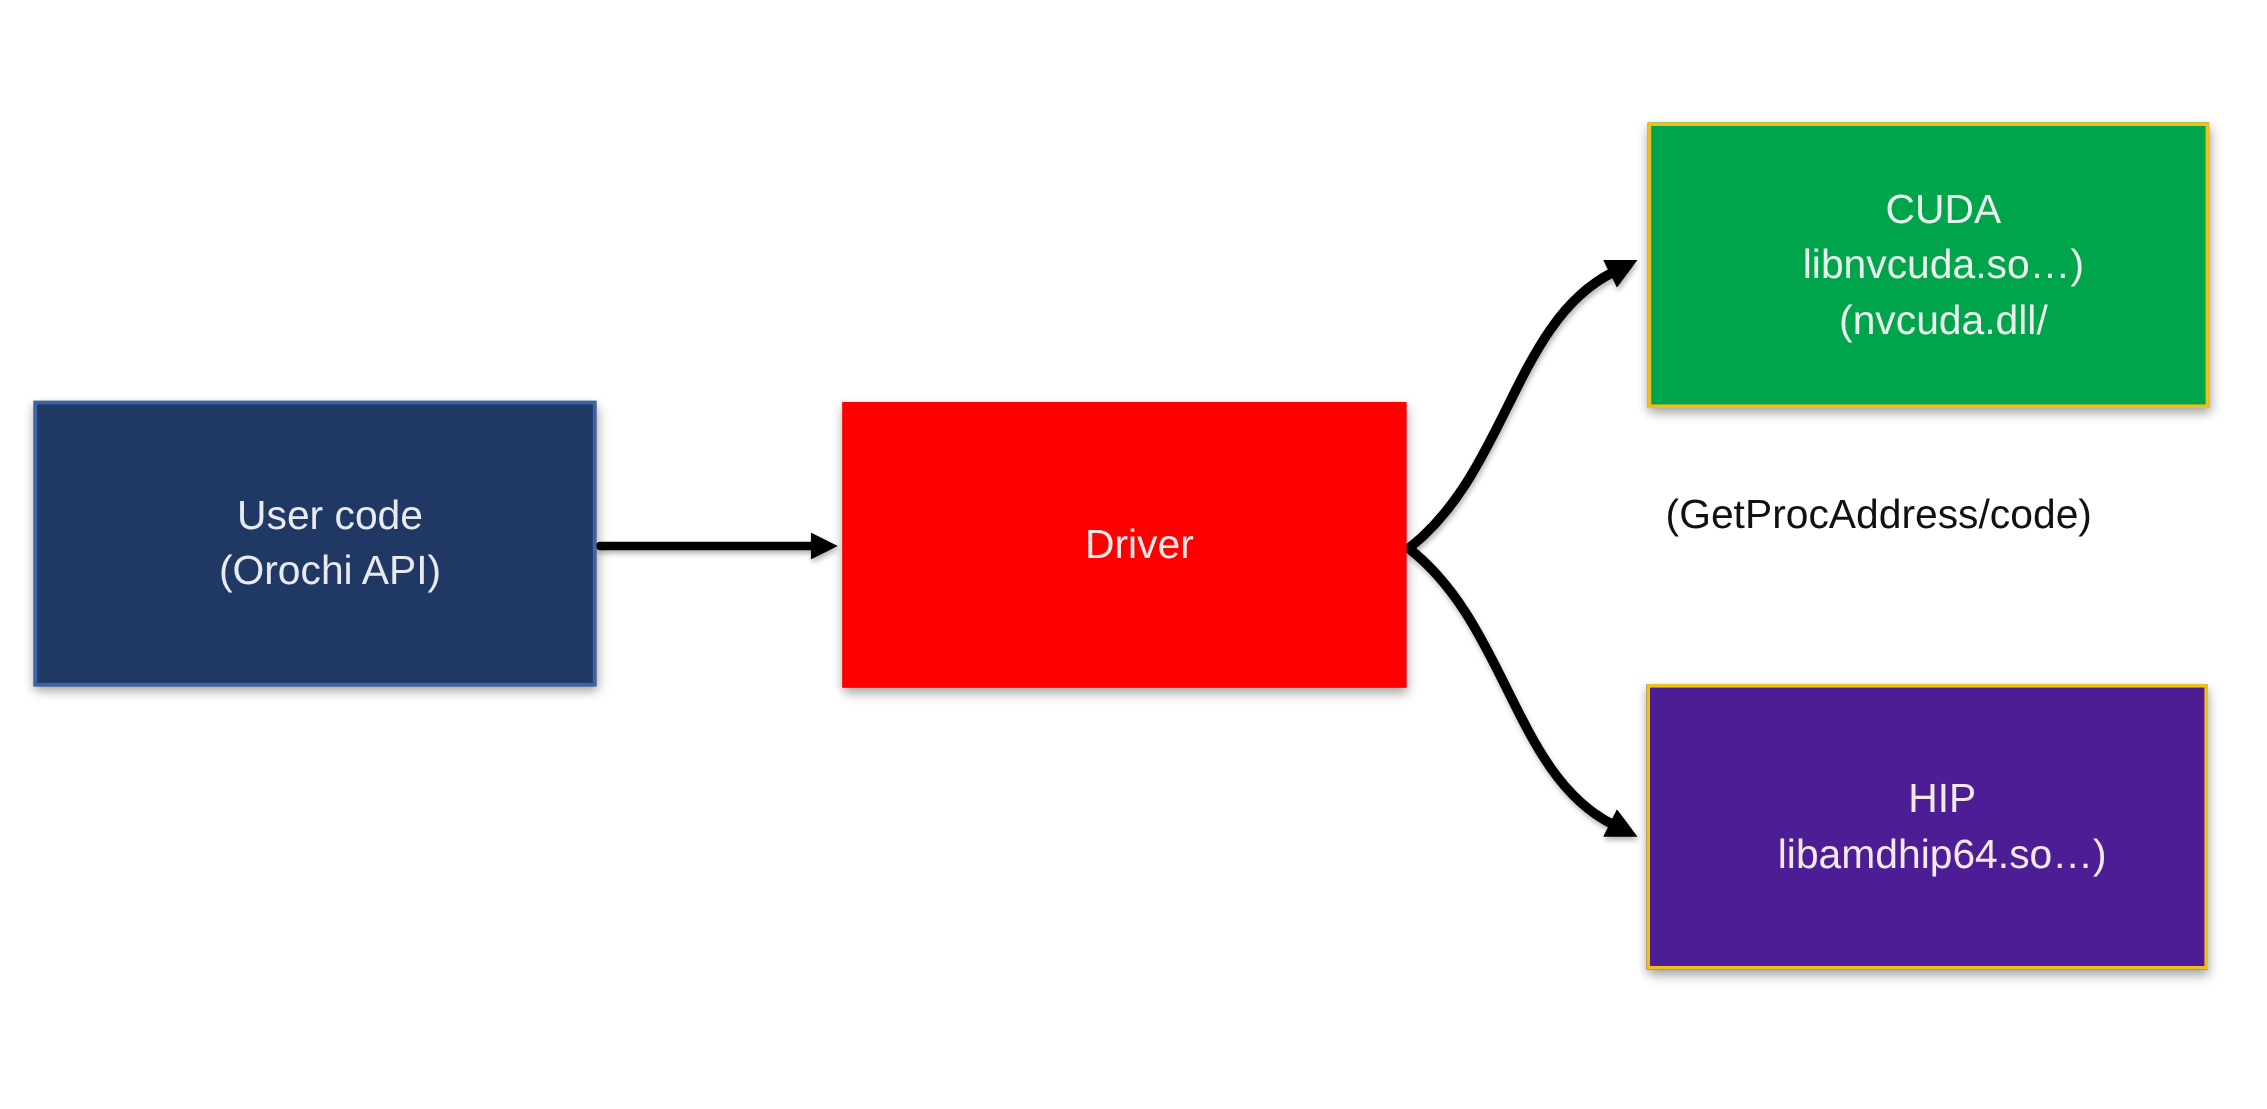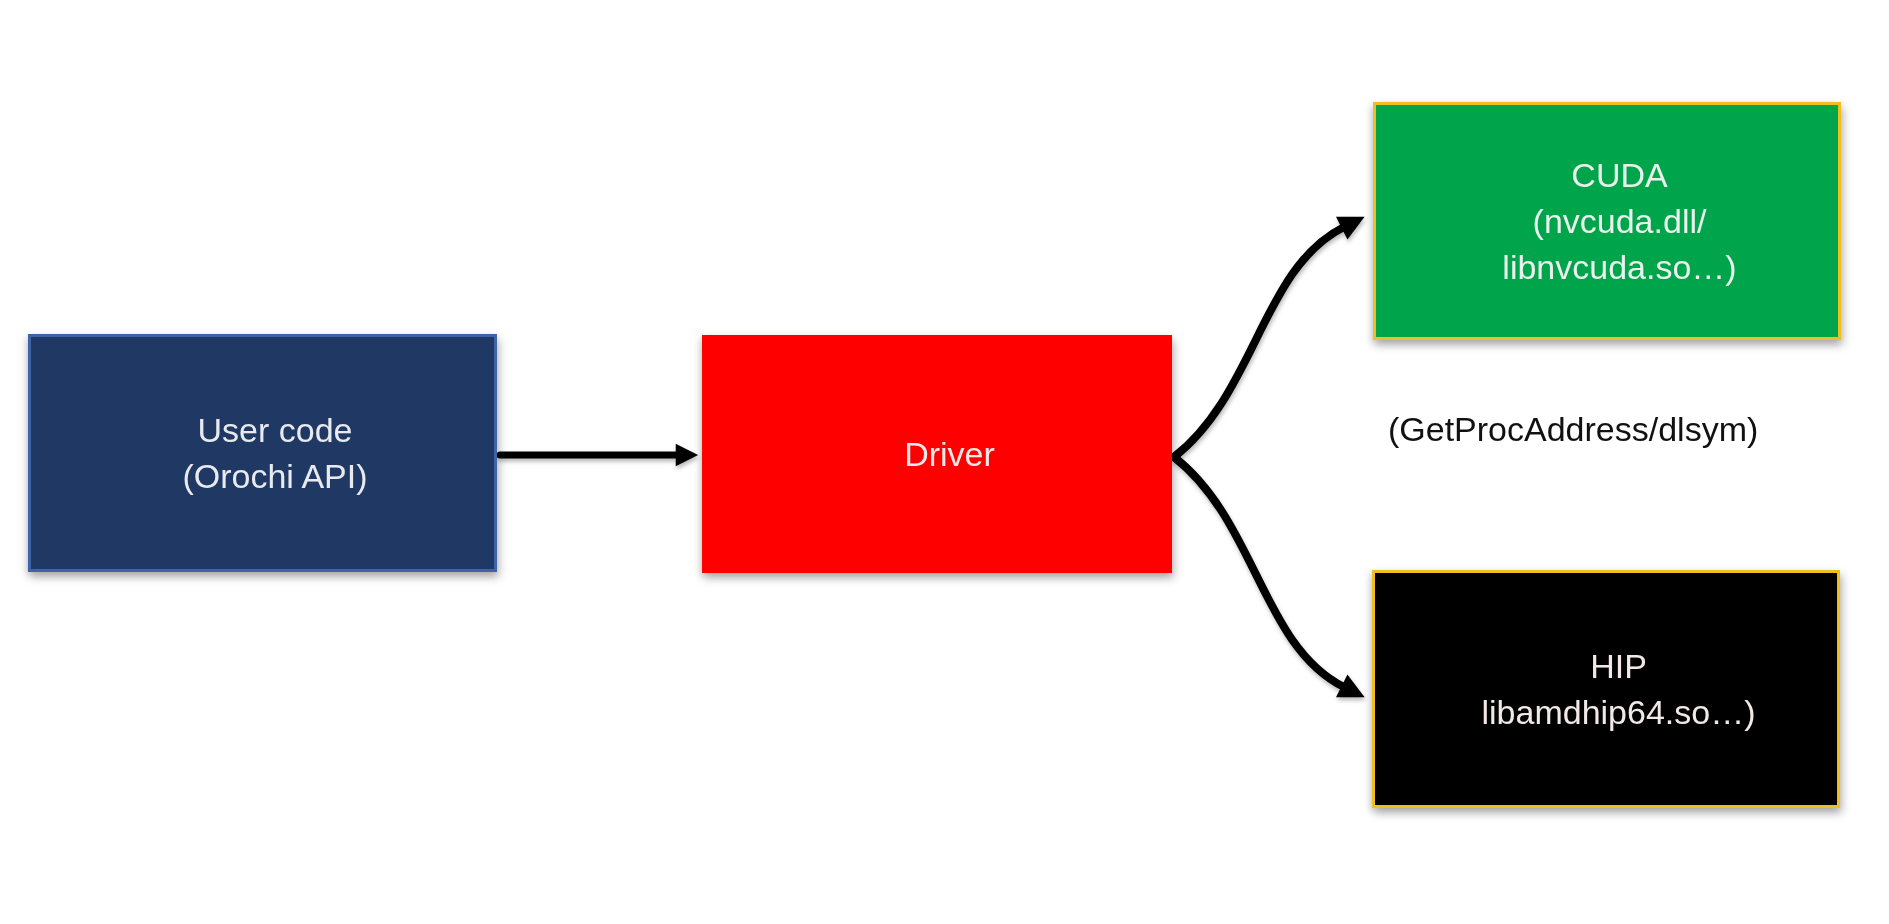--- a/index.html
+++ b/index.html
@@ -84,26 +84,26 @@
     <span class="node-line">User code</span>
     <span class="node-line">(Orochi API)</span>
   </div>
 
   <div class="node node-orochi" style="background: rgb(254, 0, 0); border-color: rgb(254, 0, 0); color: rgb(242, 232, 232);">
     <span class="node-line">Driver</span>
   </div>
 
   <div class="node node-cuda" style="background: rgb(0, 164, 74); border-color: rgb(239, 191, 31); color: rgb(233, 242, 236);">
     <span class="node-line">CUDA</span>
+    <span class="node-line">libnvcuda.so…)</span>
     <span class="node-line">(nvcuda.dll/</span>
-    <span class="node-line">libnvcuda.so…)</span>
   </div>
 
-  <div class="node node-hip" style="background: #000000; border-color: rgb(239, 191, 31); color: rgb(242, 232, 232);">
+  <div class="node node-hip" style="background: #4c1d95; border-color: rgb(239, 191, 31); color: rgb(242, 232, 232);">
     <span class="node-line">HIP</span>
     <span class="node-line">libamdhip64.so…)</span>
   </div>
 
   <div class="annotation" style="color: rgb(17, 17, 17);">
-    <span class="annotation-line">(GetProcAddress/dlsym)</span>
+    <span class="annotation-line">(GetProcAddress/code)</span>
   </div>
 
 </div>
 
 </body></html>

